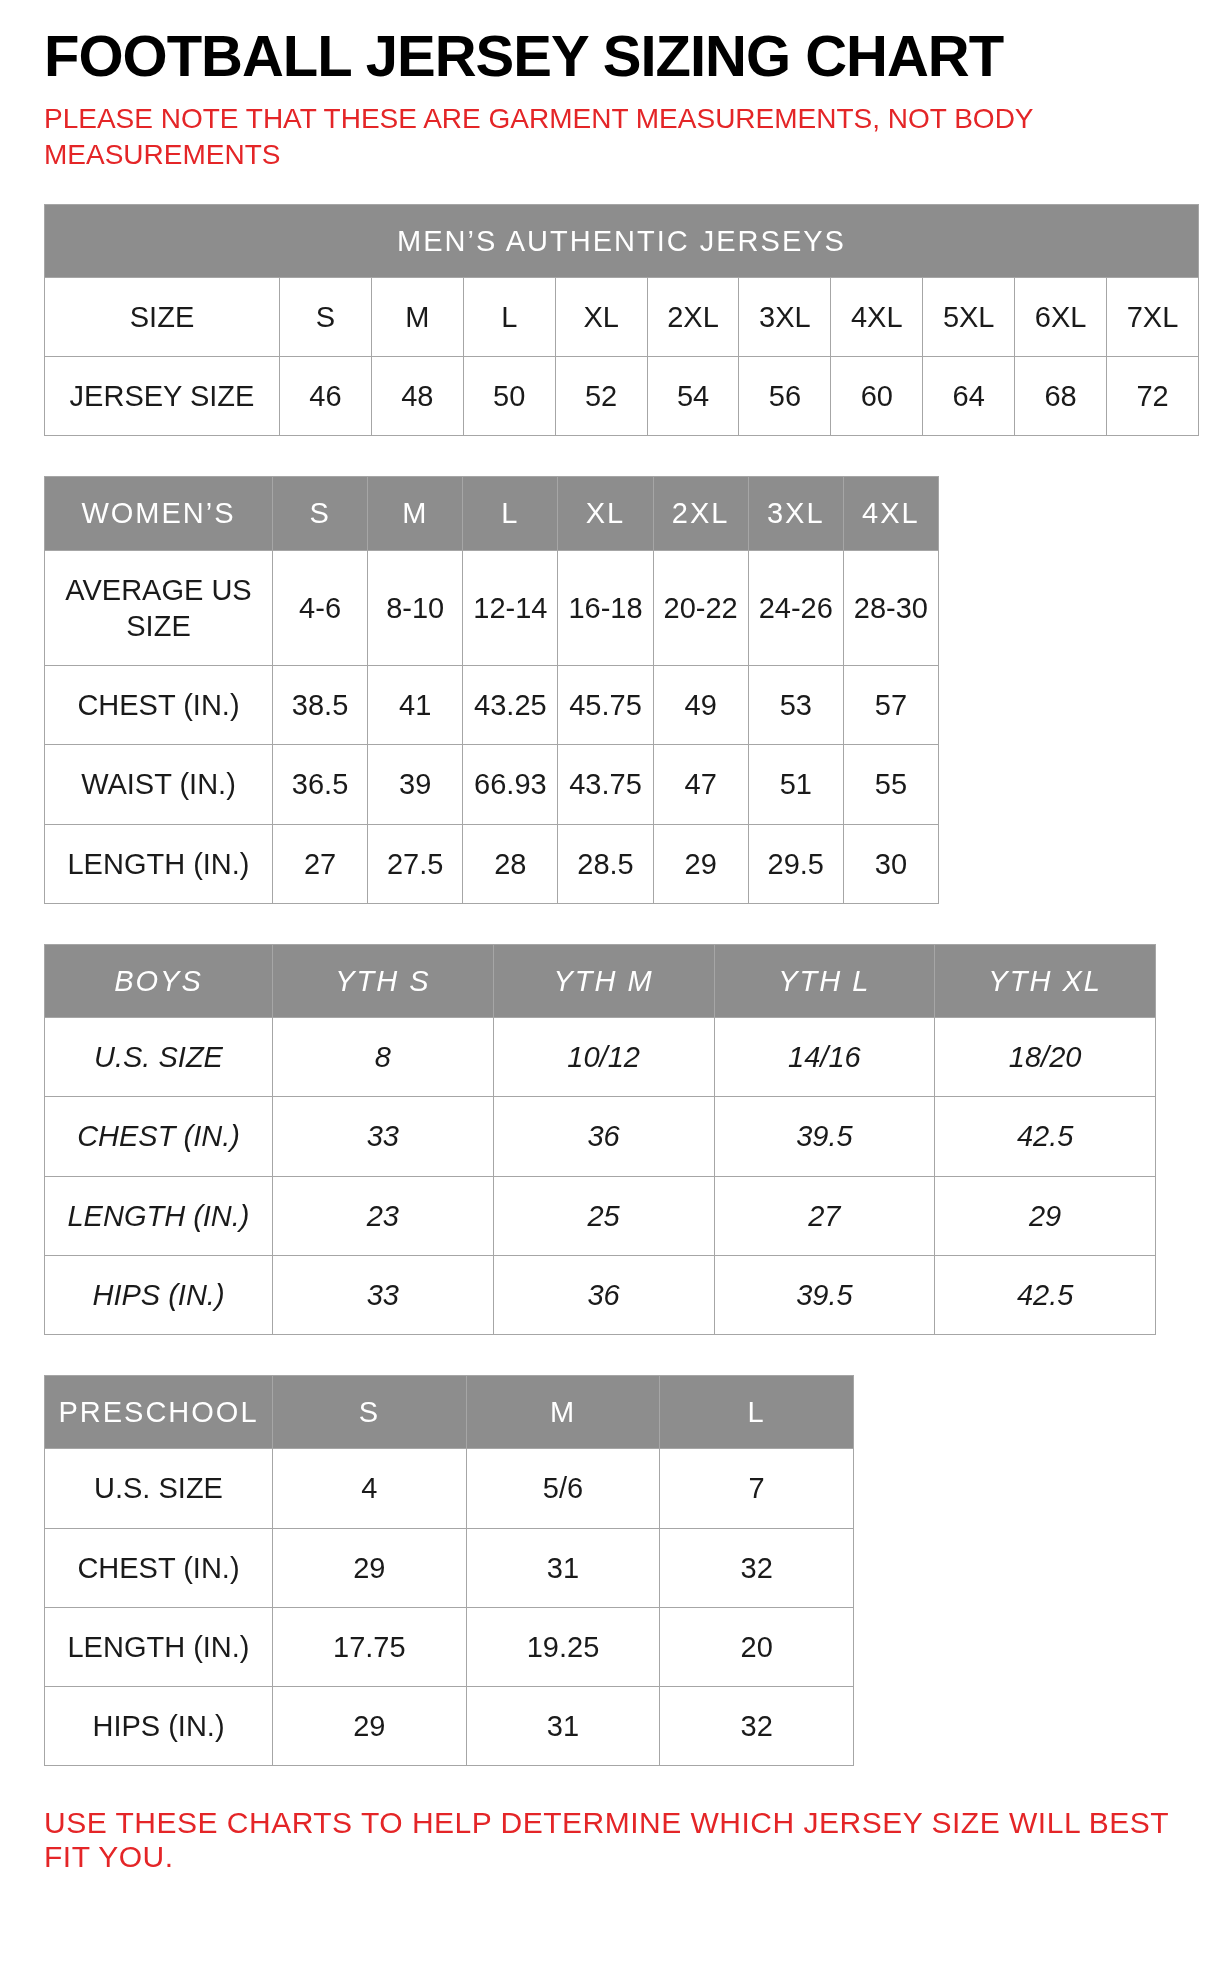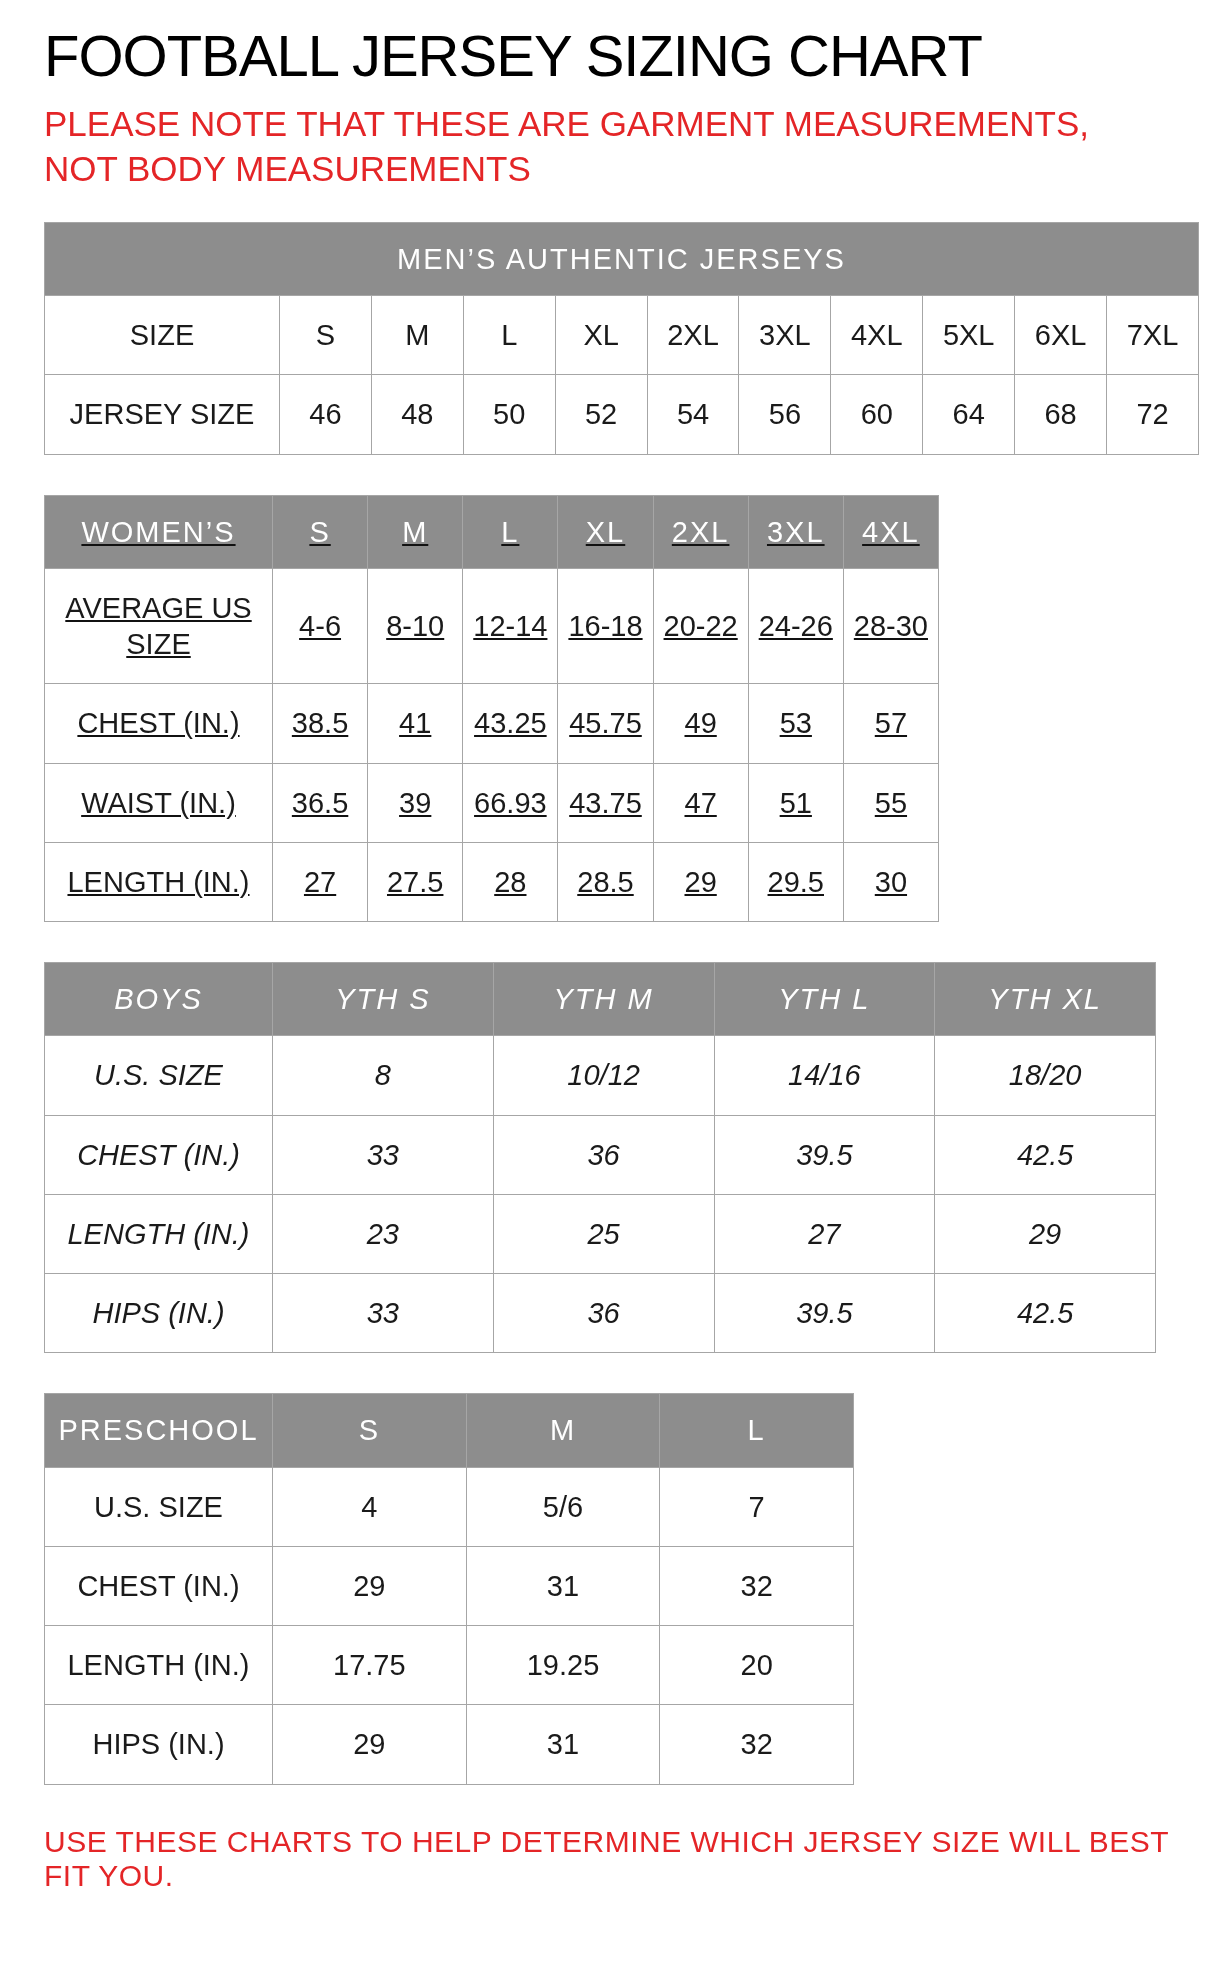--- a/index.html
+++ b/index.html
@@ -8,29 +8,29 @@
     padding: 0;
     background: #ffffff;
     font-family: "Liberation Sans", sans-serif;
     color: #111111;
   }
   body { width: 1220px; }
   .page { padding: 20px 20px 34px 44px; }
 
   .title {
     font-size: 58px;
-    font-weight: normal;
+    font-weight: bold;
     letter-spacing: -1px;
     margin: 6px 0 14px 0;
     line-height: 1.05;
     color: #000000;
   }
   .note {
     color: #e42527;
-    font-size: 35px;
+    font-size: 28px;
     line-height: 1.3;
     max-width: 1100px;
     margin: 0 0 30px 0;
   }
 
   table.sz {
     border-collapse: collapse;
     table-layout: fixed;
     margin: 0 0 40px 0;
   }
@@ -45,21 +45,21 @@
     line-height: 1.25;
     word-wrap: break-word;
   }
   table.sz th {
     background: #8d8d8d;
     color: #ffffff;
     letter-spacing: 2px;
     padding: 18px 4px;
   }
   table.mens { width: 1155px; }
-  table.womens { width: 895px; text-decoration: underline; }
+  table.womens { width: 895px; }
   table.boys { width: 1112px; font-style: italic; }
   table.preschool { width: 810px; }
 
   th.table-title {
     font-size: 33px;
     letter-spacing: 5px;
     padding: 22px 6px;
   }
 
   .footer {

